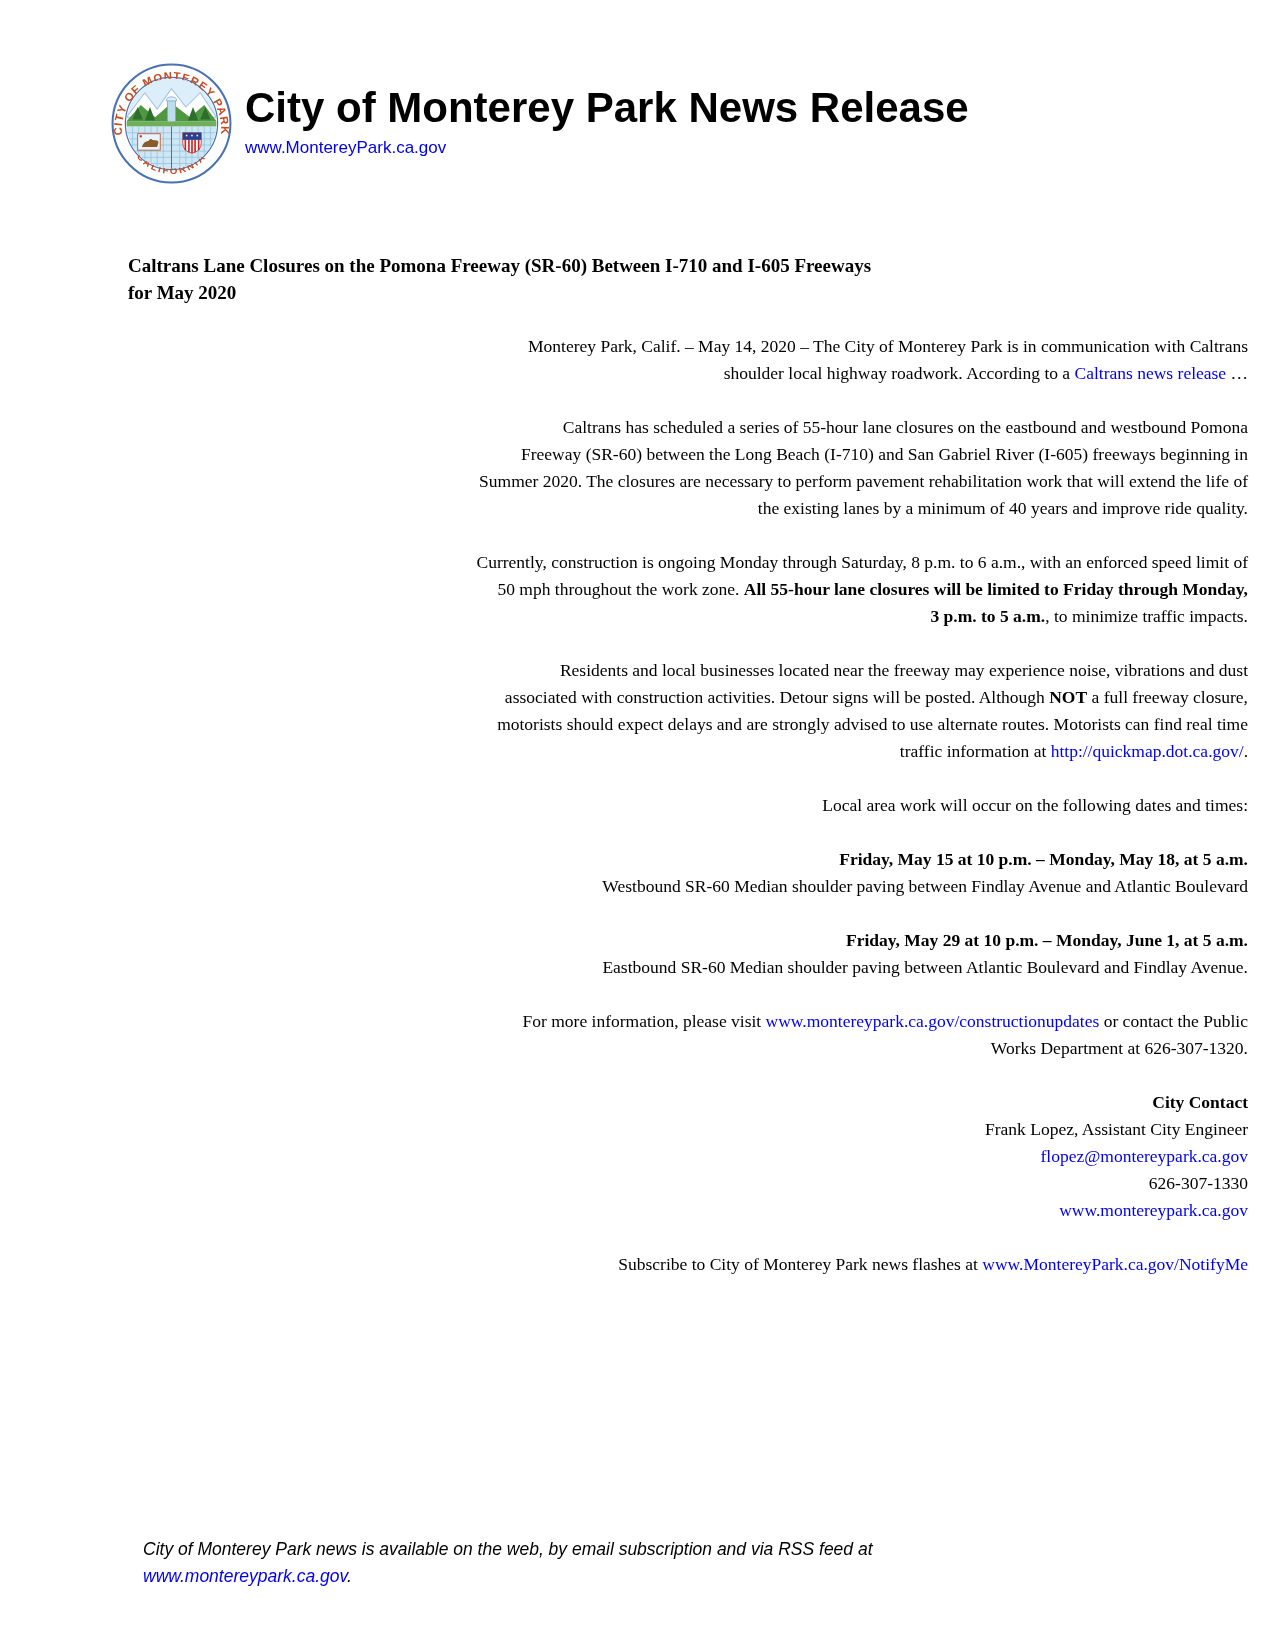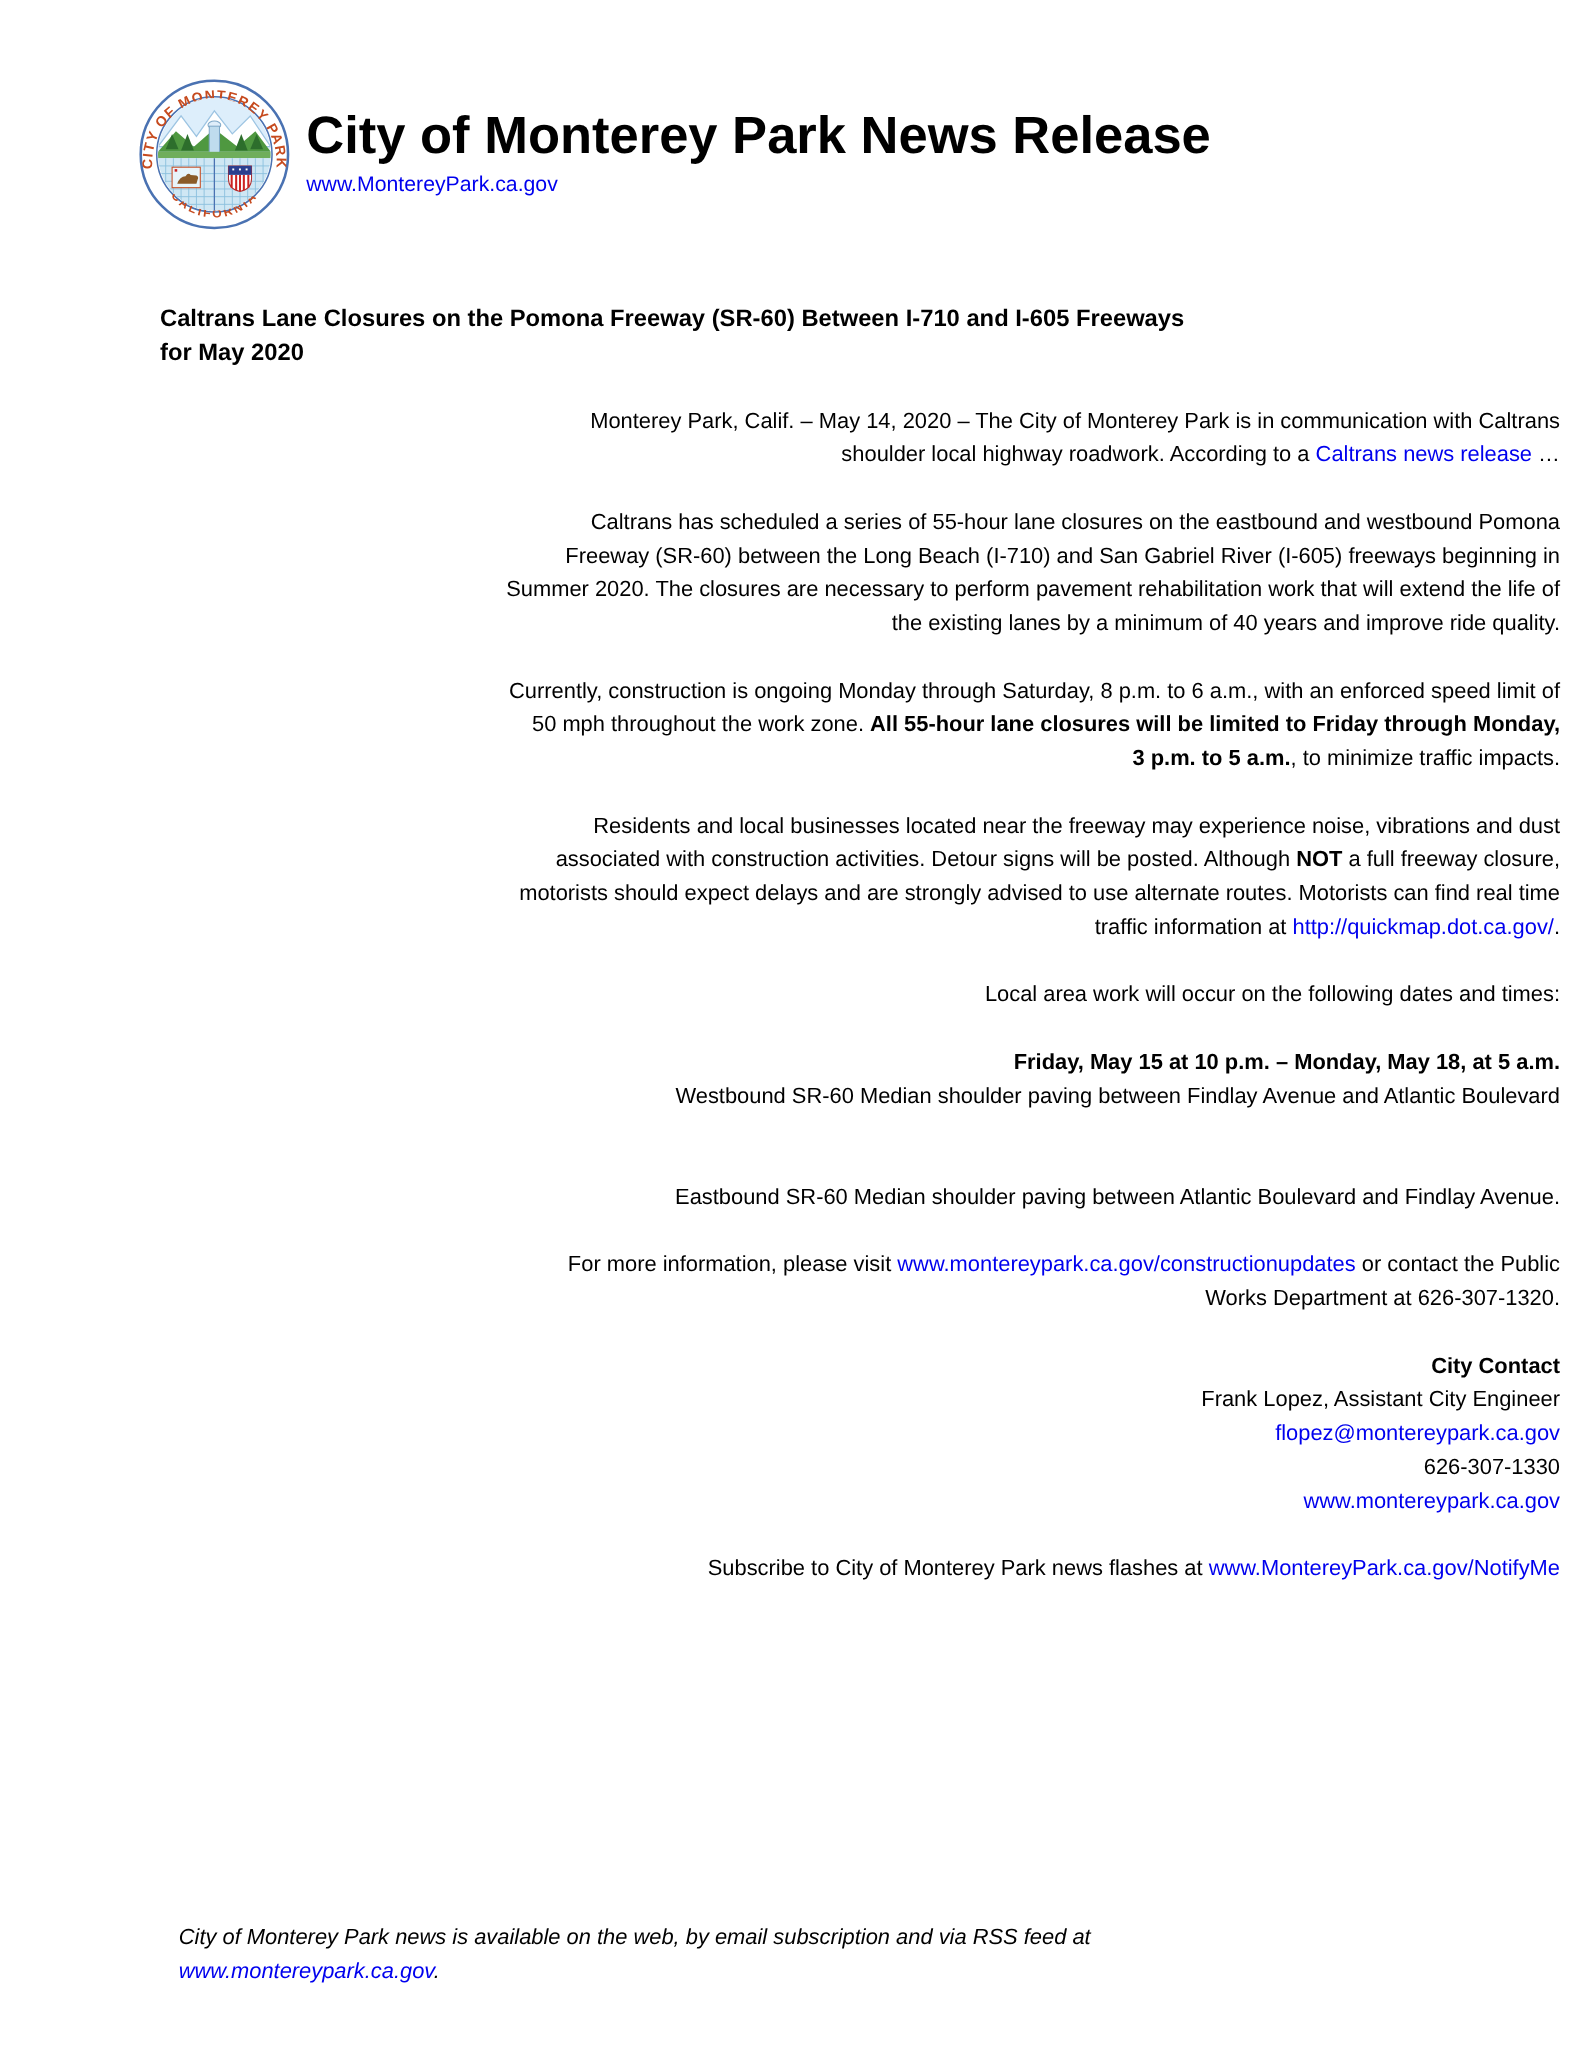--- a/index.html
+++ b/index.html
@@ -19,22 +19,22 @@
   .masthead{padding-top:24px;}
   .masthead-title{
     font-size:42px;line-height:1.05;font-weight:700;color:#000;
     white-space:nowrap;letter-spacing:0;
   }
   .masthead-link{
     margin-top:8px;font-size:17px;
     color:var(--link-color,#0000EE);
   }
   .content{
-    position:absolute;top:242px;left:128px;width:1120px;
-    font-size:17.5px;line-height:27px;
+    position:absolute;top:252px;left:128px;width:1120px;
+    font-size:17.5px;line-height:27px;font-family:Liberation Serif, serif;
   }
   .content > * + *{margin-top:27px;text-align:right;}
   .headline{font-weight:bold;font-size:19px;line-height:27px;}
   .b{font-weight:bold;}
   .link{color:var(--link-color,#0000EE);cursor:pointer;margin-top:42px;}
   .footer{
     position:absolute;top:1536px;left:143px;
     font-size:17.5px;line-height:27px;font-style:italic;
   }
 </style>
@@ -95,21 +95,21 @@
   </header>
 
   <main class="content">
     <div class="headline"><span>Caltrans Lane Closures on the Pomona Freeway (SR-60) Between I-710 and I-605 Freeways</span><br><span>for May 2020</span></div>
     <p><span>Monterey Park, Calif. – May 14, 2020 – The City of Monterey Park is in communication with Caltrans</span><br><span>shoulder local highway roadwork. According to a </span><span class="link">Caltrans news release</span><span> …</span></p>
     <p><span>Caltrans has scheduled a series of 55-hour lane closures on the eastbound and westbound Pomona</span><br><span>Freeway (SR-60) between the Long Beach (I-710) and San Gabriel River (I-605) freeways beginning in</span><br><span>Summer 2020. The closures are necessary to perform pavement rehabilitation work that will extend the life of</span><br><span>the existing lanes by a minimum of 40 years and improve ride quality.</span></p>
     <p><span>Currently, construction is ongoing Monday through Saturday, 8 p.m. to 6 a.m., with an enforced speed limit of</span><br><span>50 mph throughout the work zone. </span><span class="b">All 55-hour lane closures will be limited to Friday through Monday,</span><br><span class="b">3 p.m. to 5 a.m.</span><span>, to minimize traffic impacts.</span></p>
     <p><span>Residents and local businesses located near the freeway may experience noise, vibrations and dust</span><br><span>associated with construction activities. Detour signs will be posted. Although </span><span class="b">NOT</span><span> a full freeway closure,</span><br><span>motorists should expect delays and are strongly advised to use alternate routes.  Motorists can find real time</span><br><span>traffic information at </span><span class="link">http://quickmap.dot.ca.gov/</span><span>.</span></p>
     <p><span>Local area work will occur on the following dates and times:</span></p>
     <p><span class="b">Friday, May 15 at 10 p.m. – Monday, May 18, at 5 a.m.</span><br><span>Westbound SR-60 Median shoulder paving between Findlay Avenue and Atlantic Boulevard</span></p>
-    <p><br><span>Eastbound SR-60 Median shoulder paving between Atlantic Boulevard and Findlay Avenue.</span></p>
+    <p><span class="b">Friday, May 29 at 10 p.m. – Monday, June 1, at 5 a.m.</span><br><span>Eastbound SR-60 Median shoulder paving between Atlantic Boulevard and Findlay Avenue.</span></p>
     <p><span>For more information, please visit </span><span class="link">www.montereypark.ca.gov/constructionupdates</span><span> or contact the Public</span><br><span>Works Department at 626-307-1320.</span></p>
     <p><span class="b">City Contact</span><br><span>Frank Lopez, Assistant City Engineer</span><br><span class="link">flopez@montereypark.ca.gov</span><br><span>626-307-1330</span><br><span class="link">www.montereypark.ca.gov</span></p>
     <p><span>Subscribe to City of Monterey Park news flashes at </span><span class="link">www.MontereyPark.ca.gov/NotifyMe</span></p>
   </main>
 
   <footer class="footer"><span>City of Monterey Park news is available on the web, by email subscription and via RSS feed at</span><br><span class="link">www.montereypark.ca.gov</span><span>.</span></footer>
 
 </div>
 
 </body></html>

